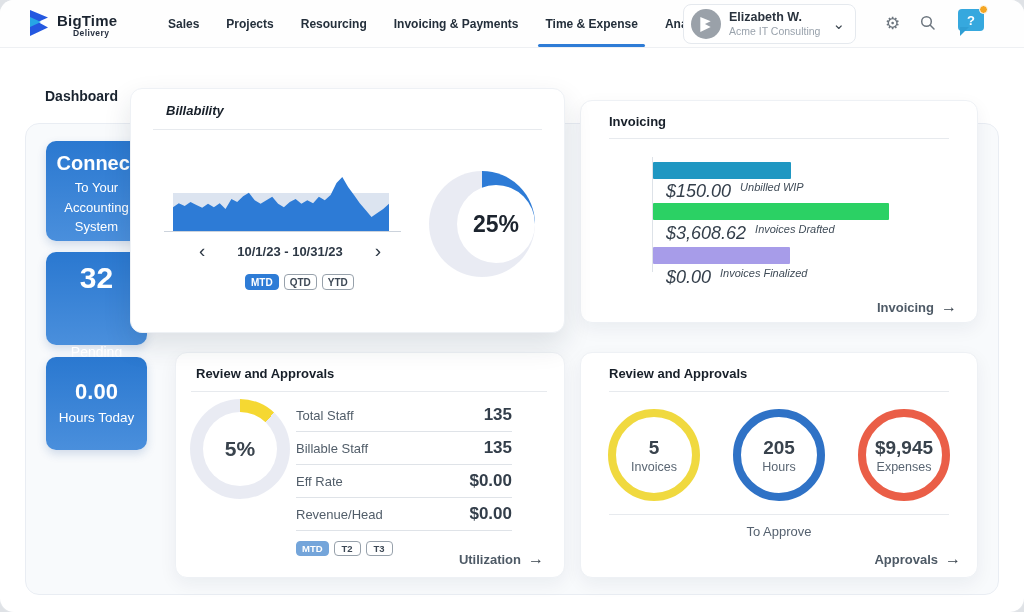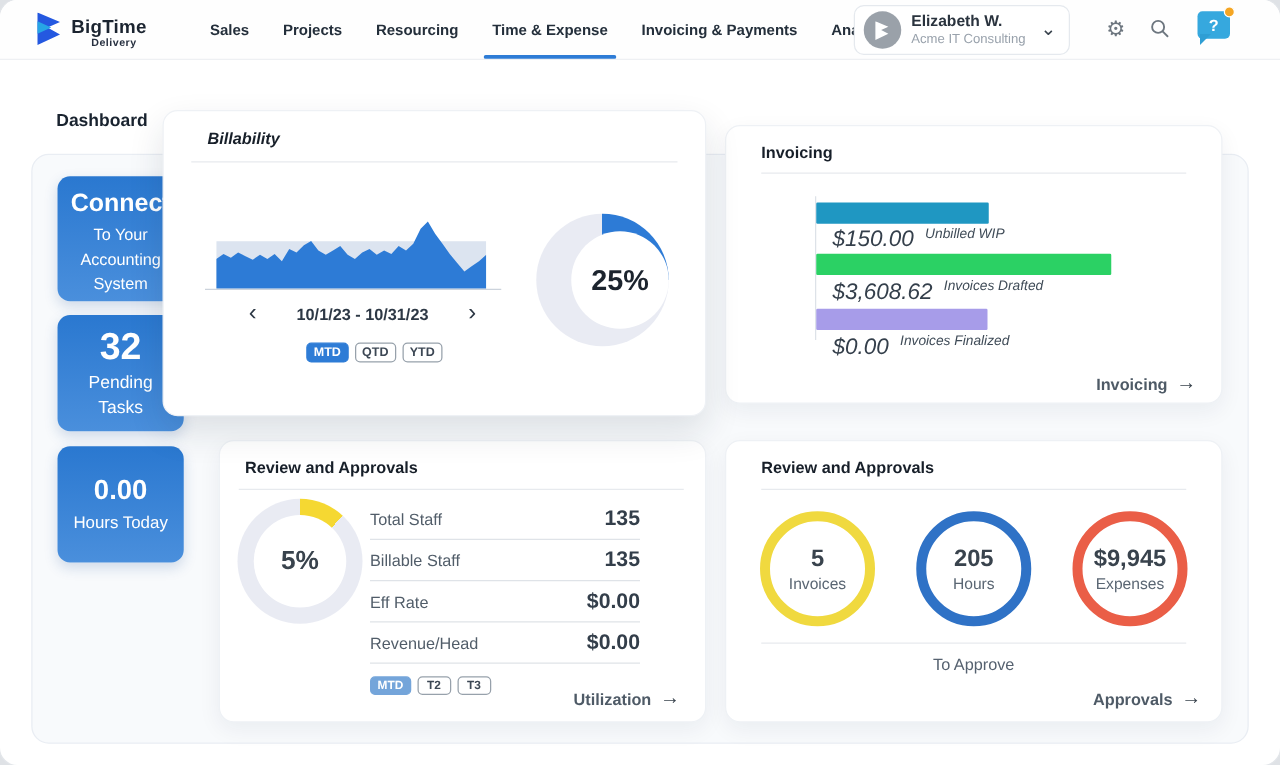--- a/index.html
+++ b/index.html
@@ -30,21 +30,21 @@
   .page-title { position:absolute; left:25px; top:88px; font-size:14px; font-weight:700; color:#19232f;padding-left:20px; }
   .panel { position:absolute; left:25px; top:123px; width:974px; height:472px; background:#f8fafc; border:1px solid #e9edf3; border-radius:14px; z-index:1; }
 
   
   .stat-card { position:absolute; left:46px; width:101px; border-radius:10px; background:linear-gradient(180deg,#2a78d0 0%,#4a8fdc 100%); color:#fff; text-align:center; z-index:2; box-shadow:0 4px 10px rgba(30,80,150,.18); }
   .stat-connect { top:141px; height:100px; padding-top:11px; }
   .stat-connect .t { font-size:20px; font-weight:800; margin-bottom:3px; white-space:nowrap; }
   .stat-connect .l { font-size:13px; line-height:1.5; white-space:nowrap; }
   .stat-pending { top:252px; height:93px; padding-top:9px; }
   .stat-pending .v { font-size:30px; font-weight:800; }
-  .stat-pending .l { font-size:14px; line-height:1.45; }
+  .stat-pending .l { font-size:14px; line-height:1.45;margin-top:47px; }
   .stat-hours { top:357px; height:93px; padding-top:22px; }
   .stat-hours .v { font-size:22px; font-weight:800; margin-bottom:5px; }
   .stat-hours .l { font-size:13.5px; }
 
   
   .card { position:absolute; background:#fff; border:1px solid #eef1f5; border-radius:12px; z-index:2; box-shadow:0 6px 18px rgba(25,39,60,.06); }
   .card-title { position:absolute; font-size:13px; font-weight:700; color:#171f29; }
   .divider { position:absolute; height:1px; background:#e7eaee; }
   .card-link { position:absolute; display:flex; align-items:center; gap:7px; font-size:13px; font-weight:600; color:#4e5a66; cursor:pointer; }
   .card-link .arr { font-size:16px; color:#39434d; }
@@ -121,22 +121,22 @@
       <span class="brand-text">
         <div class="brand-name">BigTime</div>
         <div class="brand-sub">Delivery</div>
       </span>
     </div>
 
     <div class="nav">
       <div class="nav-item">Sales</div>
       <div class="nav-item">Projects</div>
       <div class="nav-item">Resourcing</div>
+      <div class="nav-item">Invoicing &amp; Payments</div>
       <div class="nav-item active">Time &amp; Expense</div>
-      <div class="nav-item">Invoicing &amp; Payments</div>
       <div class="nav-item">Analytics</div>
     </div>
 
     <div class="user-chip">
       <span class="avatar">
         <svg width="13" height="15" viewBox="0 0 22 26">
             <path d="M2 0 L20 7.5 L10 12 L20 17.5 L2 26 Z" fill="#ffffff"></path>
           </svg>
       </span>
       <span class="user-meta">

